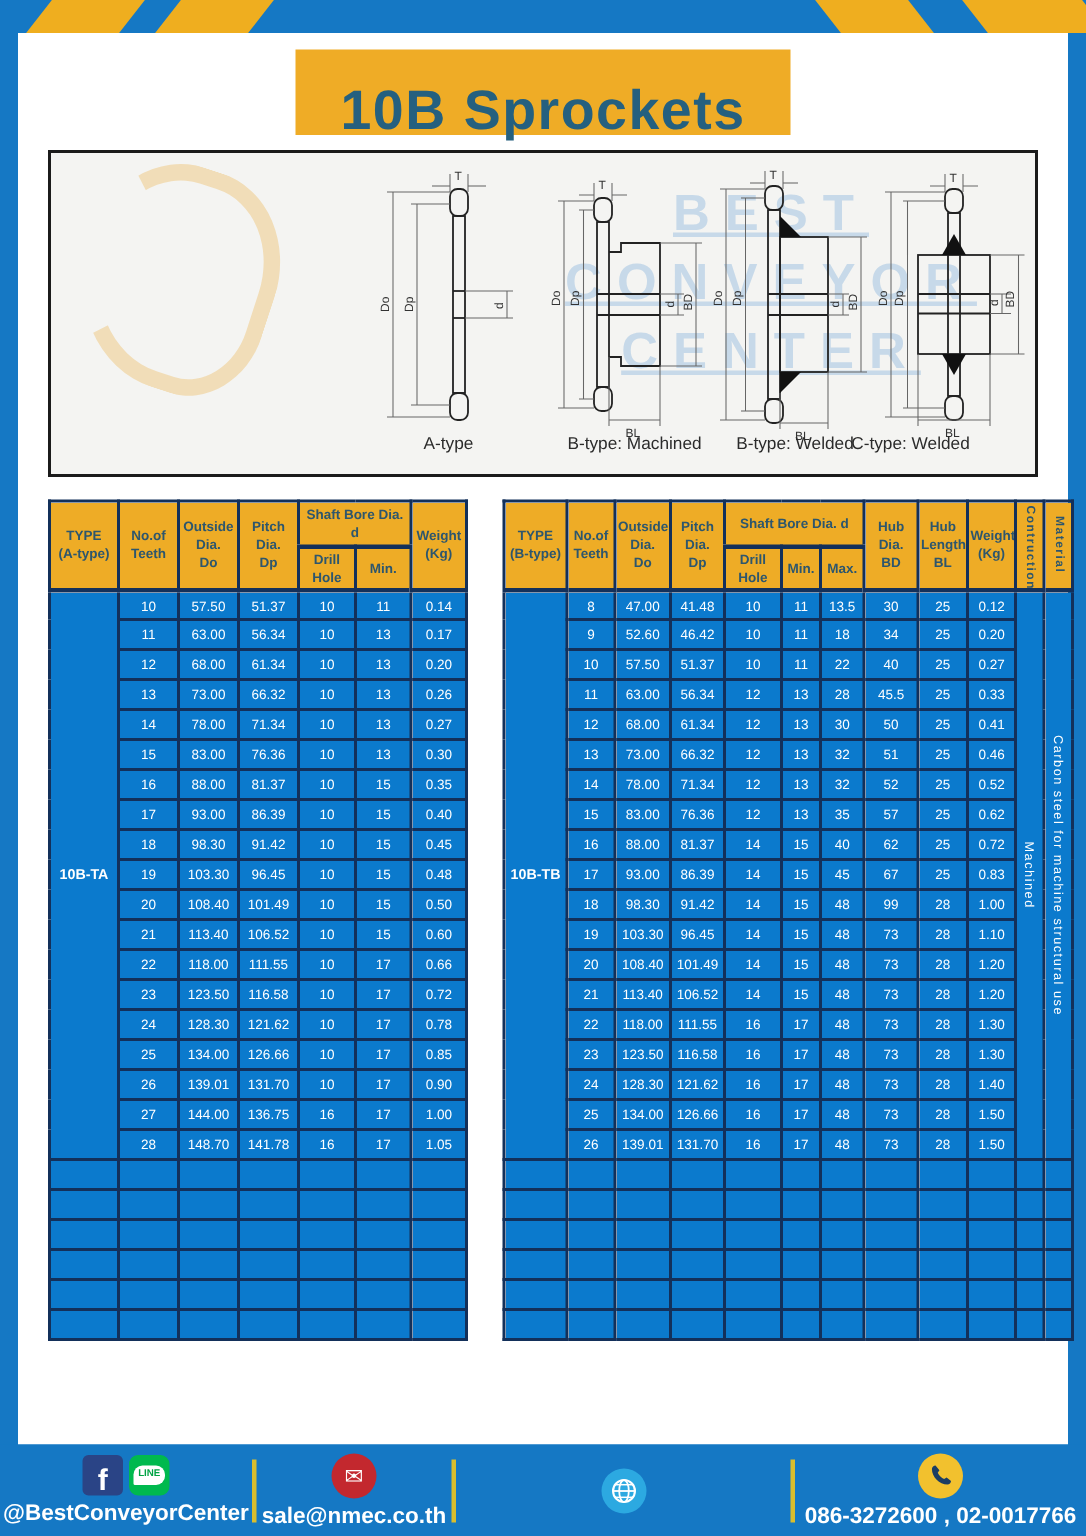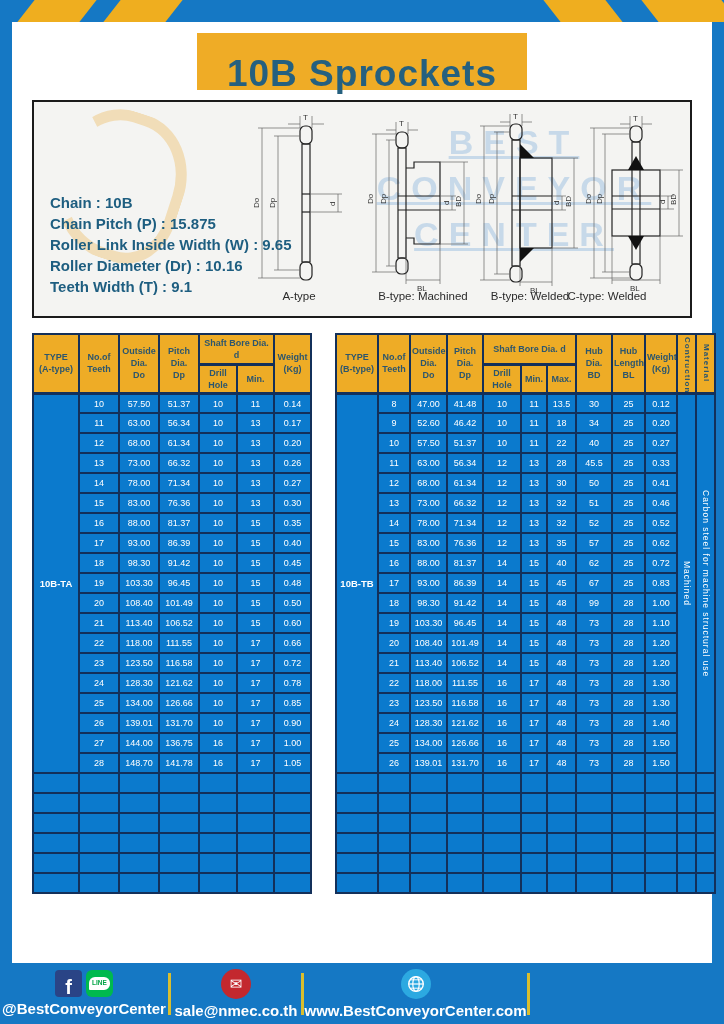--- a/index.html
+++ b/index.html
@@ -112,27 +112,20 @@
   </div>
 
   <div class="infobox">
     <div class="wm-arc"></div>
     <div class="wm">
       <div>BEST</div>
       <div>CONVEYOR</div>
       <div>CENTER</div>
     </div>
 
-    <div class="specs">
-      <div>Chain : 10B</div>
-      <div>Chain Pitch (P) : 15.875</div>
-      <div>Roller Link Inside Width (W) : 9.65</div>
-      <div>Roller Diameter (Dr) : 10.16</div>
-      <div>Teeth Width (T) : 9.1</div>
-    </div>
 
     <svg class="diag dA" width="110" height="182" viewBox="0 0 110 182">
       <line class="dim" x1="56" y1="12" x2="44" y2="12"></line>
         <line class="dim" x1="68" y1="12" x2="80" y2="12"></line>
       <line class="dim" x1="56" y1="4" x2="56" y2="16"></line>
         <line class="dim" x1="68" y1="4" x2="68" y2="16"></line>
       <text x="59" y="8">T</text>
       <rect class="part" x="56" y="14" width="12" height="18" rx="5"></rect>
       <rect class="part" x="58" y="32" width="8" height="118"></rect>
       <rect class="part" x="56" y="150" width="12" height="18" rx="5"></rect>
@@ -874,16 +867,23 @@
   <div class="fgroup g3">
     <div class="circ globe">
       <svg width="20" height="20" viewBox="0 0 20 20">
         <circle cx="10" cy="10" r="7.3" fill="none" stroke="#fff" stroke-width="1.4"></circle>
         <ellipse cx="10" cy="10" rx="3.2" ry="7.3" fill="none" stroke="#fff" stroke-width="1.2"></ellipse>
         <line x1="2.7" y1="10" x2="17.3" y2="10" stroke="#fff" stroke-width="1.2"></line>
         <line x1="4" y1="5.8" x2="16" y2="5.8" stroke="#fff" stroke-width="1"></line>
         <line x1="4" y1="14.2" x2="16" y2="14.2" stroke="#fff" stroke-width="1"></line>
       </svg>
     </div>
-    <div class="flabel">www.BestConveyorCenter.com</div>
   </div>
   <div class="fdiv"></div>
+  <div class="fgroup g4">
+    <div class="circ phone">
+      <svg width="17" height="17" viewBox="0 0 24 24">
+        <path d="M6.6 2.8 C5 2.8 3.2 4.2 3.2 6.2 c0 7.5 7.1 14.6 14.6 14.6 2 0 3.4-1.8 3.4-3.4 l-4.1-3.4 -2.4 1.6 c-2.5-1.2-4.8-3.5-6-6 l1.6-2.4 z" fill="#1C3D63"></path>
+      </svg>
+    </div>
+    <div class="flabel">086-3272600 , 02-0017766</div>
+  </div>
 </div>
 
 </body></html>

